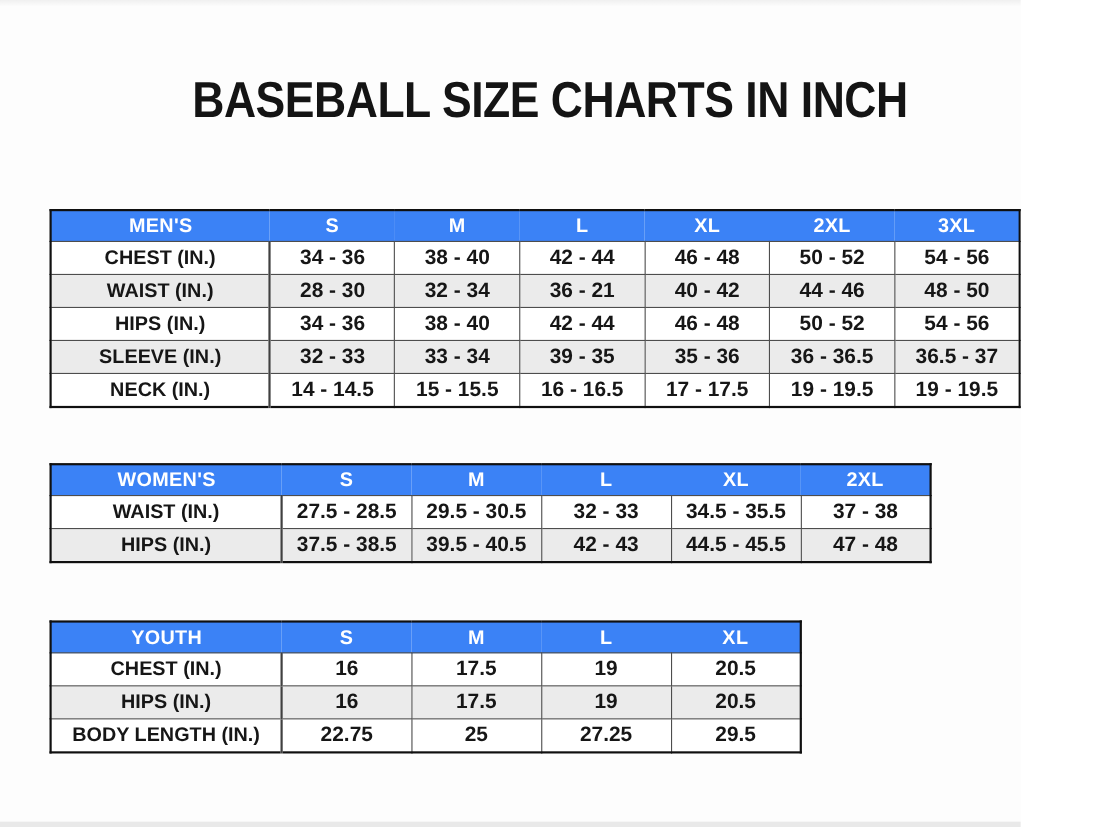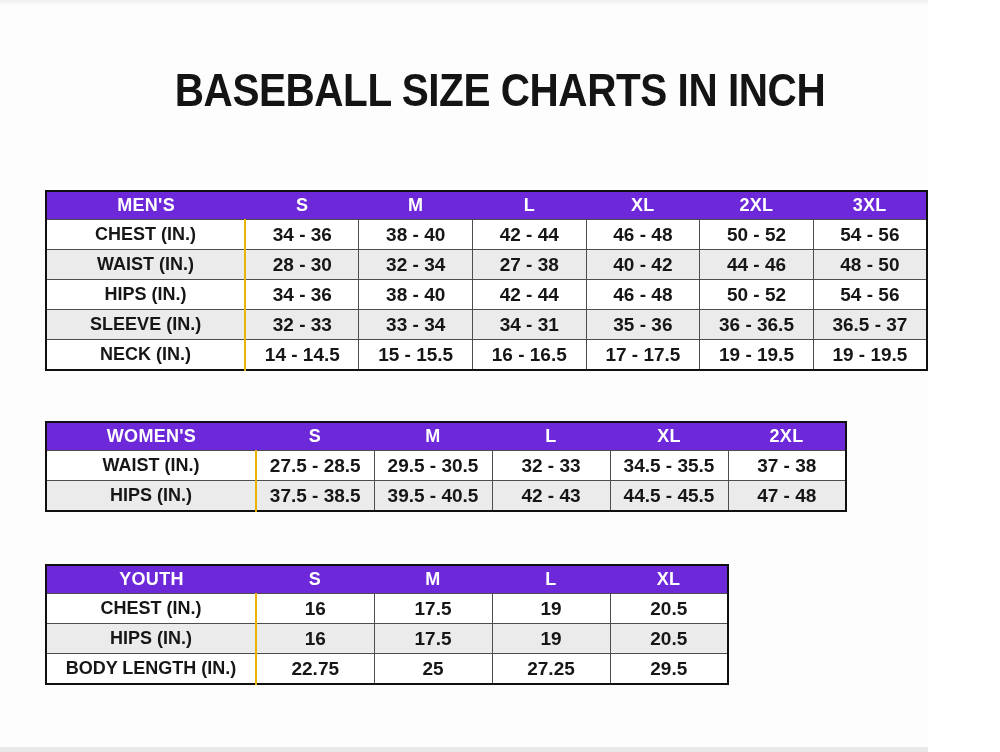--- a/index.html
+++ b/index.html
@@ -51,21 +51,21 @@
   table.size-table {
     border-collapse: collapse;
     table-layout: fixed;
     border: 2px solid #101010;
     background: #ffffff;
   }
   .col-label { width: 210px; }
   .col-size  { width: 118px; }
 
   table.size-table th {
-    background: #6d28d9;
+    background: #3b82f6;
     color: #ffffff;
     height: 27px;
     font-size: 18px;
     font-weight: 700;
     letter-spacing: 0.3px;
     text-align: center;
     vertical-align: middle;
     border: none;
     padding: 0;
   }
@@ -78,21 +78,21 @@
     font-size: 19px;
     font-weight: 700;
     color: #161616;
     background: #ffffff;
     white-space: nowrap;
     overflow: hidden;
   }
   table.size-table tbody tr:nth-child(even) td { background: #ebebeb; }
   table.size-table td.label-cell {
     font-size: 18px;
-    border-right: 2px solid #eab308;
+    border-right: 2px solid #404040;
   }
 </style>
 </head>
 <body>
 
 <div class="page">
   <div class="edge-shade-top"></div>
   <h1 class="page-title">BASEBALL SIZE CHARTS IN INCH</h1>
   <div class="table-wrap mens">
       <table class="size-table">
@@ -123,39 +123,39 @@
             <td>38 - 40</td>
             <td>42 - 44</td>
             <td>46 - 48</td>
             <td>50 - 52</td>
             <td>54 - 56</td>
           </tr>
           <tr>
             <td class="label-cell">WAIST (IN.)</td>
             <td>28 - 30</td>
             <td>32 - 34</td>
-            <td>27 - 38</td>
+            <td>36 - 21</td>
             <td>40 - 42</td>
             <td>44 - 46</td>
             <td>48 - 50</td>
           </tr>
           <tr>
             <td class="label-cell">HIPS (IN.)</td>
             <td>34 - 36</td>
             <td>38 - 40</td>
             <td>42 - 44</td>
             <td>46 - 48</td>
             <td>50 - 52</td>
             <td>54 - 56</td>
           </tr>
           <tr>
             <td class="label-cell">SLEEVE (IN.)</td>
             <td>32 - 33</td>
             <td>33 - 34</td>
-            <td>34 - 31</td>
+            <td>39 - 35</td>
             <td>35 - 36</td>
             <td>36 - 36.5</td>
             <td>36.5 - 37</td>
           </tr>
           <tr>
             <td class="label-cell">NECK (IN.)</td>
             <td>14 - 14.5</td>
             <td>15 - 15.5</td>
             <td>16 - 16.5</td>
             <td>17 - 17.5</td>

